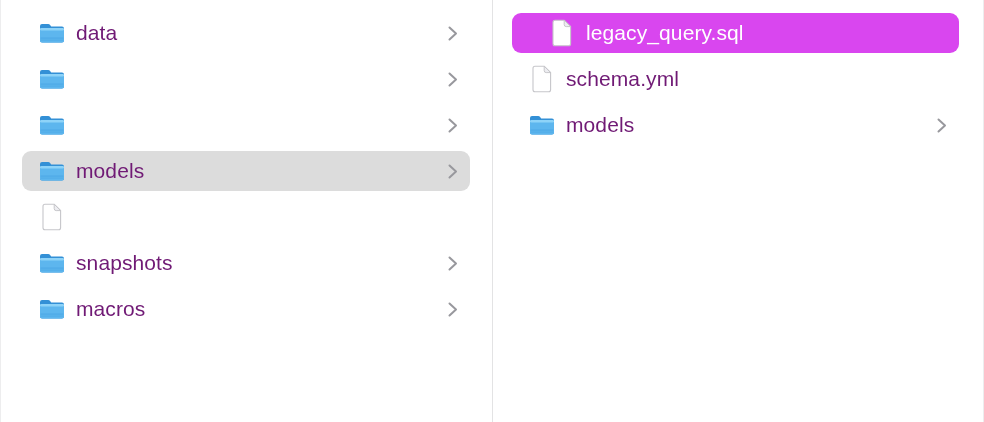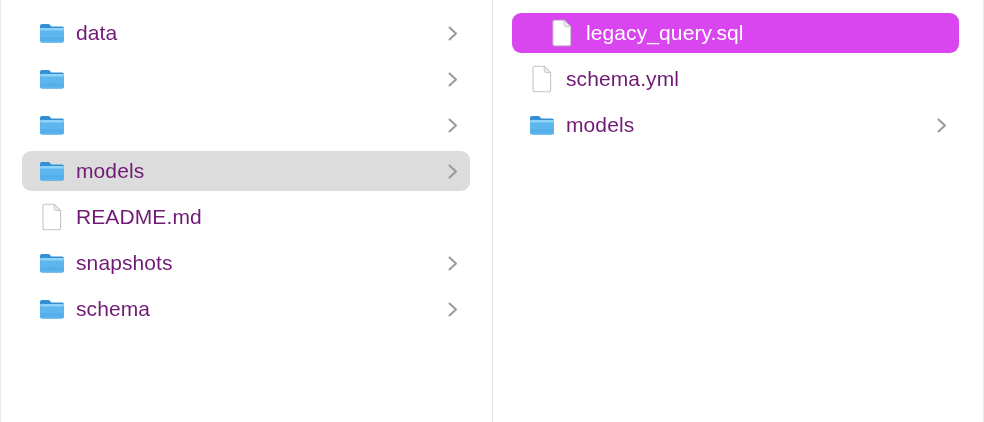--- a/index.html
+++ b/index.html
@@ -133,21 +133,20 @@
       </div>
     </div>
 
     <div class="row">
       <div class="sel">
         <span class="icon">
             <svg width="22" height="28" viewBox="0 0 22 28">
               <use href="#fileIcon"></use>
             </svg>
           </span>
-        <span class="label">README.md</span>
       </div>
     </div>
 
     <div class="row">
       <div class="sel">
         <span class="icon">
             <svg width="26" height="22" viewBox="0 0 26 22">
               <use href="#folderIcon"></use>
             </svg>
           </span>
@@ -160,21 +159,21 @@
       </div>
     </div>
 
     <div class="row">
       <div class="sel">
         <span class="icon">
             <svg width="26" height="22" viewBox="0 0 26 22">
               <use href="#folderIcon"></use>
             </svg>
           </span>
-        <span class="label">schema</span>
+        <span class="label">macros</span>
         <span class="chev">
             <svg width="11" height="17" viewBox="0 0 11 17">
               <use href="#chevIcon"></use>
             </svg>
           </span>
       </div>
     </div>
 
   </div>
 

